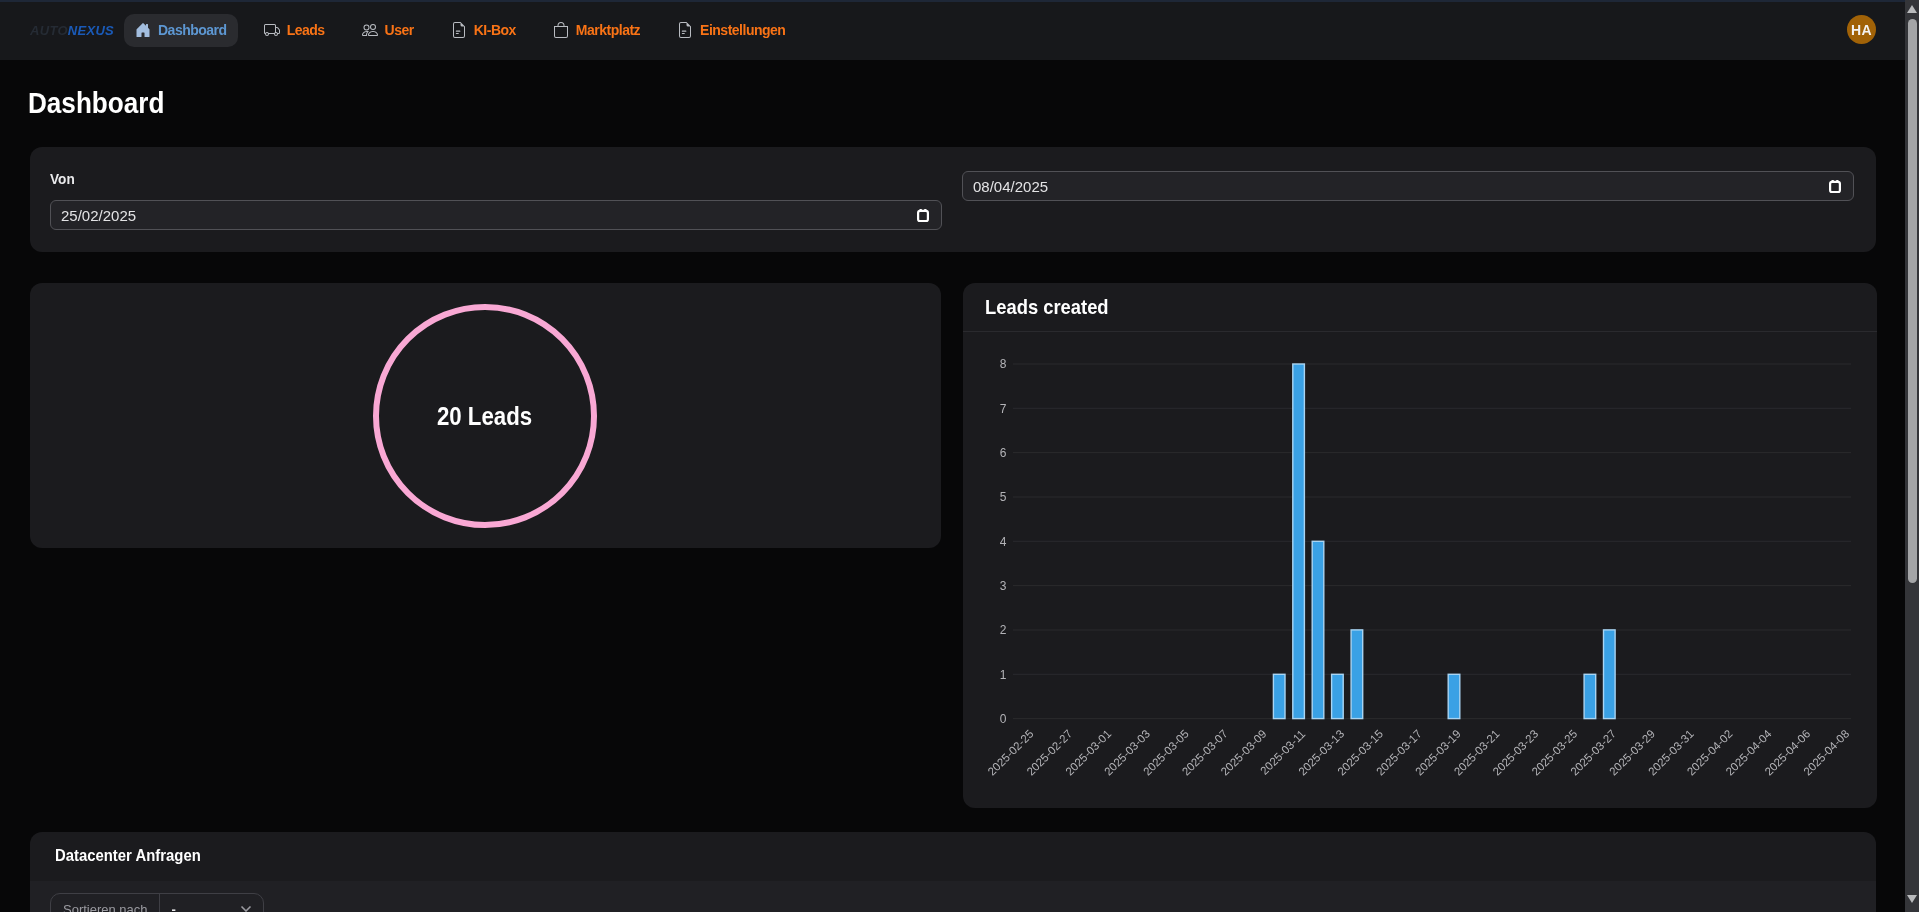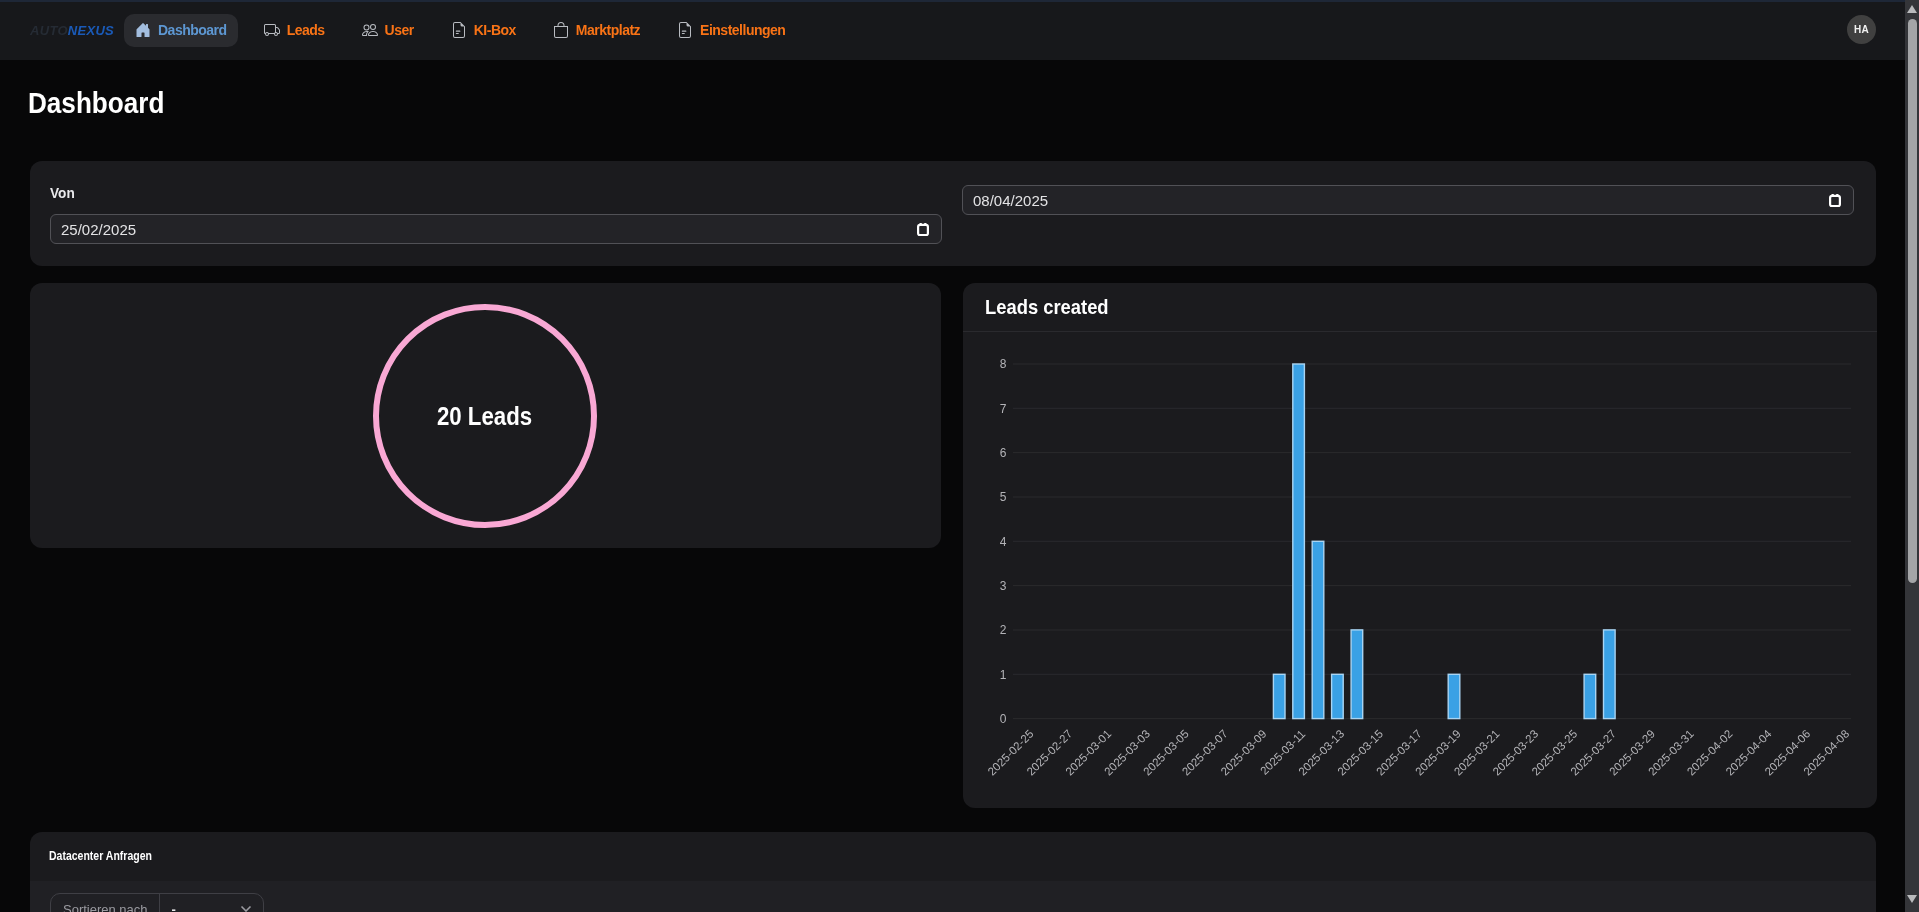--- a/index.html
+++ b/index.html
@@ -24,31 +24,31 @@
   .nav { position:absolute; left:124px; top:0; height:60px; display:flex; align-items:center; gap:15px; }
   .navitem {
     display:flex; align-items:center; gap:7px; padding:0 11px; border-radius:10px;
     font-size:14px; letter-spacing:-0.5px; font-weight:700; color:#f97316; height:33px;
   }
   .navitem svg { width:16px; height:16px; fill:#b9bcc2; }
   .navitem.active { background:#2a2b2f; color:#5d97d2; }
   .navitem.active svg { fill:#a3bedf; }
   .avatar {
     position:absolute; right:29px; top:15px; width:29px; height:29px; border-radius:50%;
-    background:#404040; color:#f2f2f2; font-size:10px; font-weight:700;
+    background:#a16207; color:#f2f2f2; font-size:14px; font-weight:700;
     display:flex; align-items:center; justify-content:center; letter-spacing:.3px;
   }
   
   h1.pagetitle {
     position:absolute; left:28px; top:86px; font-size:30px; font-weight:700; color:#fff;
     transform:scaleX(.87); transform-origin:left top;
   }
   .card { position:absolute; background:#1b1b1e; border-radius:12px; }
   
-  #filter { left:30px; top:161px; width:1846px; height:105px; padding:19px 20px; }
+  #filter { left:30px; top:147px; width:1846px; height:105px; padding:19px 20px; }
   .fcol { position:absolute; top:24px; width:892px; }
   .fcol .lbl { font-size:15.5px; line-height:16px; font-weight:700; color:#eaeaec; margin-bottom:13px; }
   .fcol .lbl span { display:inline-block; transform:scaleX(.88); transform-origin:left top; }
   .dinput {
     height:30px; border:1px solid #515156; border-radius:6px; background:#232327;
     display:flex; align-items:center; padding:4px 10px; font-size:15px; color:#e3e3e5;
     position:relative;
   }
   .dinput svg { position:absolute; right:12px; top:8px; width:12px; height:13px; }
   
@@ -59,21 +59,21 @@
     display:flex; align-items:center; justify-content:center;
   }
   .ring span { font-size:25px; font-weight:700; color:#fff; transform:scaleX(.89); }
   
   #chartcard { left:963px; top:283px; width:914px; height:525px; }
   #chartcard .hd { padding:14px 22px 14px; font-size:21px; line-height:20px; font-weight:700; color:#fff; }
   .hd span { display:inline-block; transform:scaleX(.875); transform-origin:left top; }
   #chartcard .divider { height:1px; background:#2a2a2e; width:100%; }
   
   #dcard { left:30px; top:832px; width:1846px; height:300px; }
-  #dcard .hd { padding:14px 19px 15px; font-size:12px; line-height:20px; font-weight:700; color:#fff; }
+  #dcard .hd { padding:14px 19px 15px; font-size:17px; line-height:20px; font-weight:700; color:#fff;margin-left:6px; }
   #dcard .divider { height:1px; background:#2a2a2e; width:100%; }
   #dcard .body { position:absolute; left:0; top:49px; width:100%; height:251px; background:#202024; border-radius:0 0 12px 12px; }
   .sortctl {
     position:absolute; left:20px; top:12px; width:214px; height:44px;
     border:1px solid #3f3f45; border-radius:10px; display:flex; align-items:flex-start;
     color:#9a9aa0; font-size:13px;
   }
   .sortctl .t1 { padding:8px 11px 0 12px; }
   .sortctl .sep { width:1px; align-self:stretch; background:#3f3f45; }
   .sortctl .t2 { padding:8px 0 0 12px; color:#e8e8ea; font-weight:700; }

